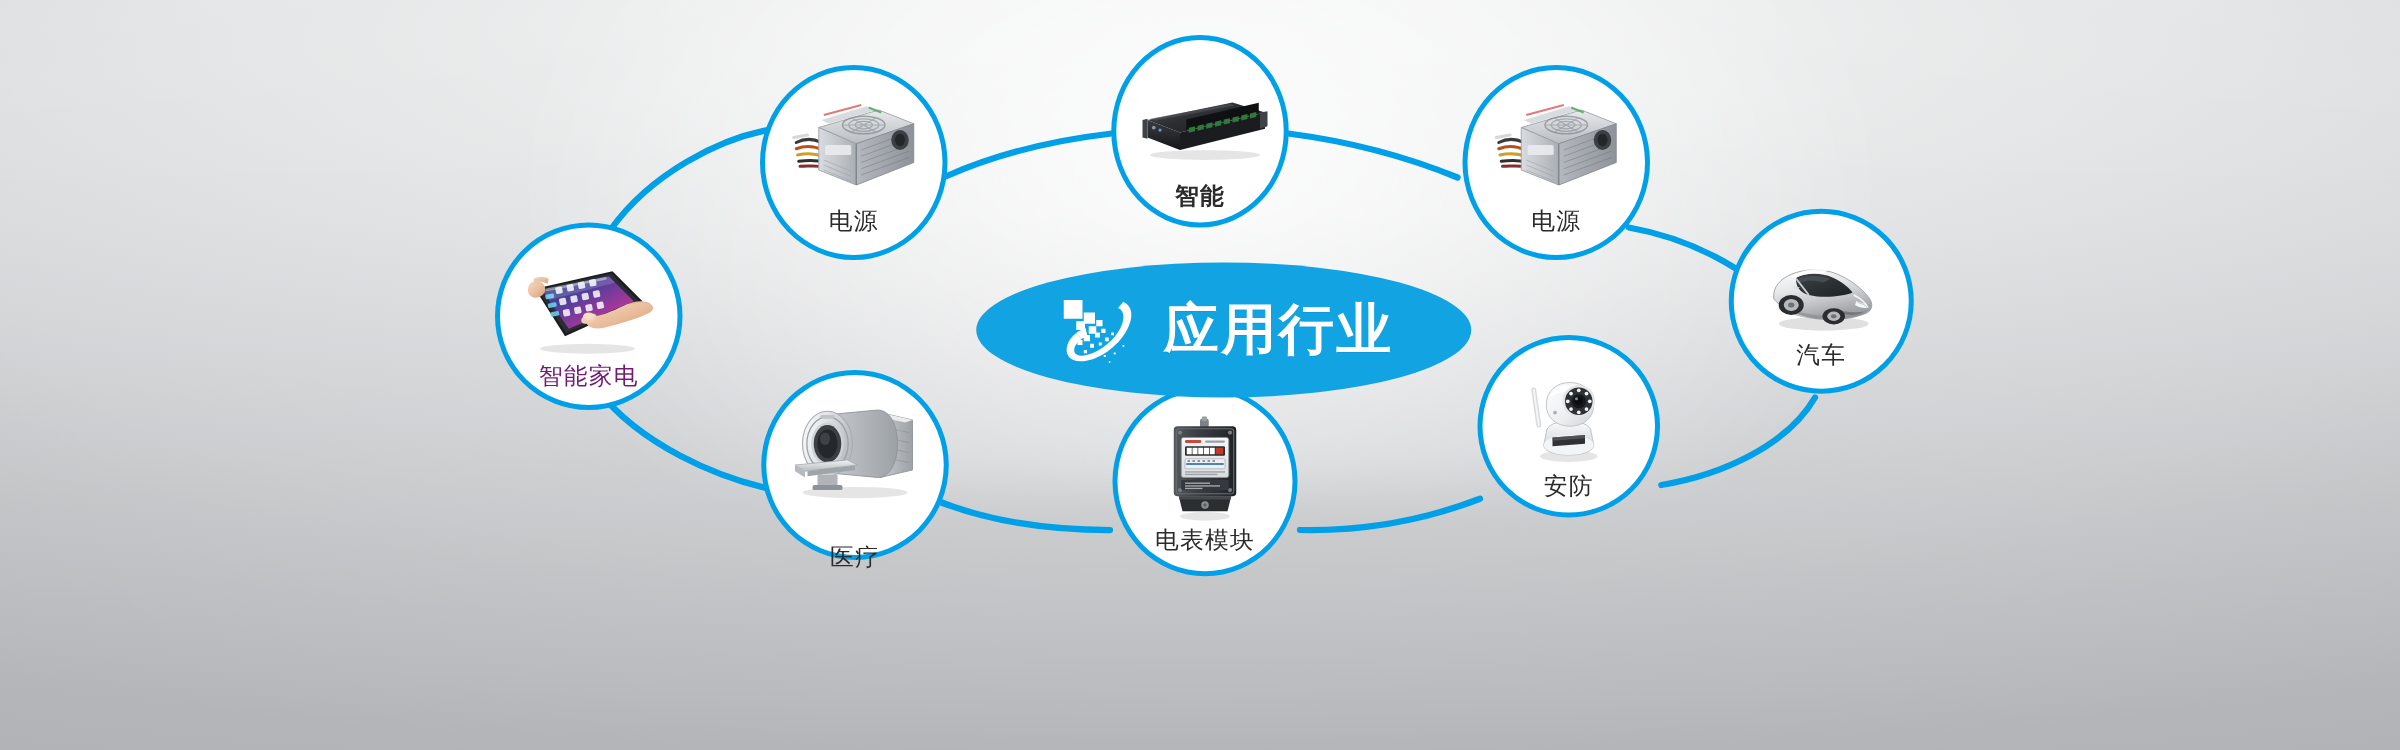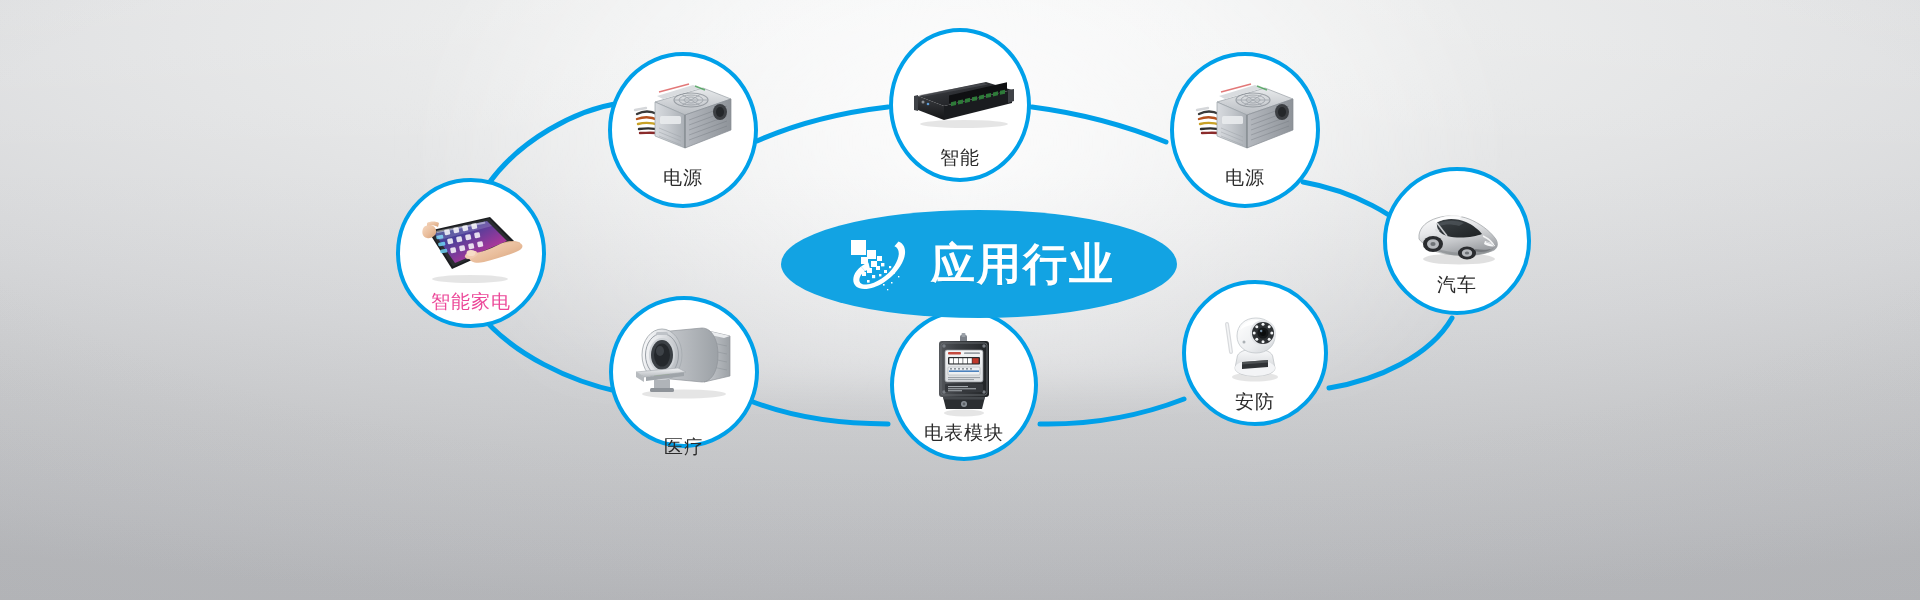--- a/index.html
+++ b/index.html
@@ -72,21 +72,21 @@
     letter-spacing:1px;
     white-space:nowrap;
     font-family:"DejaVu Sans","Liberation Sans",sans-serif;
   }
 
   
   .n-pwr1{left:608px;top:52px;width:150px;height:156px;}
   .n-smart{left:889px;top:28px;width:142px;height:154px;}
   .n-pwr2{left:1170px;top:52px;width:150px;height:156px;}
   .n-car{left:1383px;top:167px;width:148px;height:148px;}
-  .n-sec{left:1182px;top:280px;width:146px;height:146px;}
+  .n-sec{left:1182px;top:268px;width:146px;height:146px;}
   .n-meter{left:890px;top:309px;width:148px;height:152px;}
   .n-med{left:609px;top:296px;width:150px;height:152px;}
   .n-home{left:396px;top:178px;width:150px;height:150px;}
 
   .n-pwr1 .art,.n-pwr2 .art{height:82px;margin-top:22px;}
   .n-pwr1 .lbl,.n-pwr2 .lbl{margin-top:8px;text-align:right;}
   .n-smart .art{height:70px;margin-top:36px;}
   .n-smart .lbl{margin-top:10px;}
   .n-car .art{height:74px;margin-top:26px;}
   .n-car .lbl{margin-top:4px;}
@@ -195,21 +195,21 @@
           <path d="M58,40 L96,26 M58,45 L96,31 M58,50 L96,36 M58,55 L96,41 M58,60 L96,46"></path>
         </g>
         <ellipse cx="89" cy="32" rx="7" ry="8" fill="#3c3f43"></ellipse>
         <ellipse cx="89" cy="32" rx="4" ry="5" fill="#24272a"></ellipse>
         <path d="M54,35 L54,68" stroke="#7a8087" stroke-width=".8"></path>
       </svg>
     </div>
     <div class="lbl" style="color: rgb(43, 43, 43);">电源</div>
   </div>
 
-  <div class="node n-smart" style="border-color: rgb(0, 160, 233);">
+  <div class="node n-smart" style="border-color: rgb(0, 160, 233); font-weight: bold;">
     <div class="art">
       <svg width="112" height="58" viewBox="0 0 112 58">
         <defs>
           <linearGradient id="rkTop" x1="0" y1="0" x2="1" y2="1">
             <stop offset="0" stop-color="#4a4d52"></stop>
               <stop offset=".45" stop-color="#2c2e32"></stop>
               <stop offset="1" stop-color="#17181b"></stop>
           </linearGradient>
           <linearGradient id="rkFront" x1="0" y1="0" x2="0" y2="1">
             <stop offset="0" stop-color="#3a3c40"></stop>
@@ -565,21 +565,21 @@
 
         <path d="M102,36 C96,33 88,34 80,38 C72,42 62,46 56,46
                  C52,46 50,48 51,51 C52,55 58,57 66,55
                  C78,52 92,48 100,44 C105,42 106,38 102,36 Z" fill="url(#skin)"></path>
         <path d="M58,44 C54,44 50,45 48,47 C46,49 47,52 50,52 C54,52 58,50 60,47 Z" fill="#f2cbb0"></path>
         <path d="M86,36 C92,34 98,34 102,36" stroke="#d8a67f" stroke-width=".9" fill="none" opacity=".7"></path>
 
         <ellipse cx="53" cy="46" rx="4.5" ry="3" fill="#f7dcc6"></ellipse>
       </svg>
     </div>
-    <div class="lbl" style="color: #ec4899;">智能家电</div>
+    <div class="lbl" style="color: #701a75;">智能家电</div>
   </div>
 
   <div id="center-badge" style="background: rgb(18, 163, 227);">
     <span class="logo">
       <svg width="72" height="72" viewBox="0 0 72 72">
         <g fill="#ffffff">
 
           <rect x="8" y="12" width="15" height="15"></rect>
           <rect x="24" y="22" width="9" height="9"></rect>
           <rect x="18" y="29" width="7" height="7"></rect>

